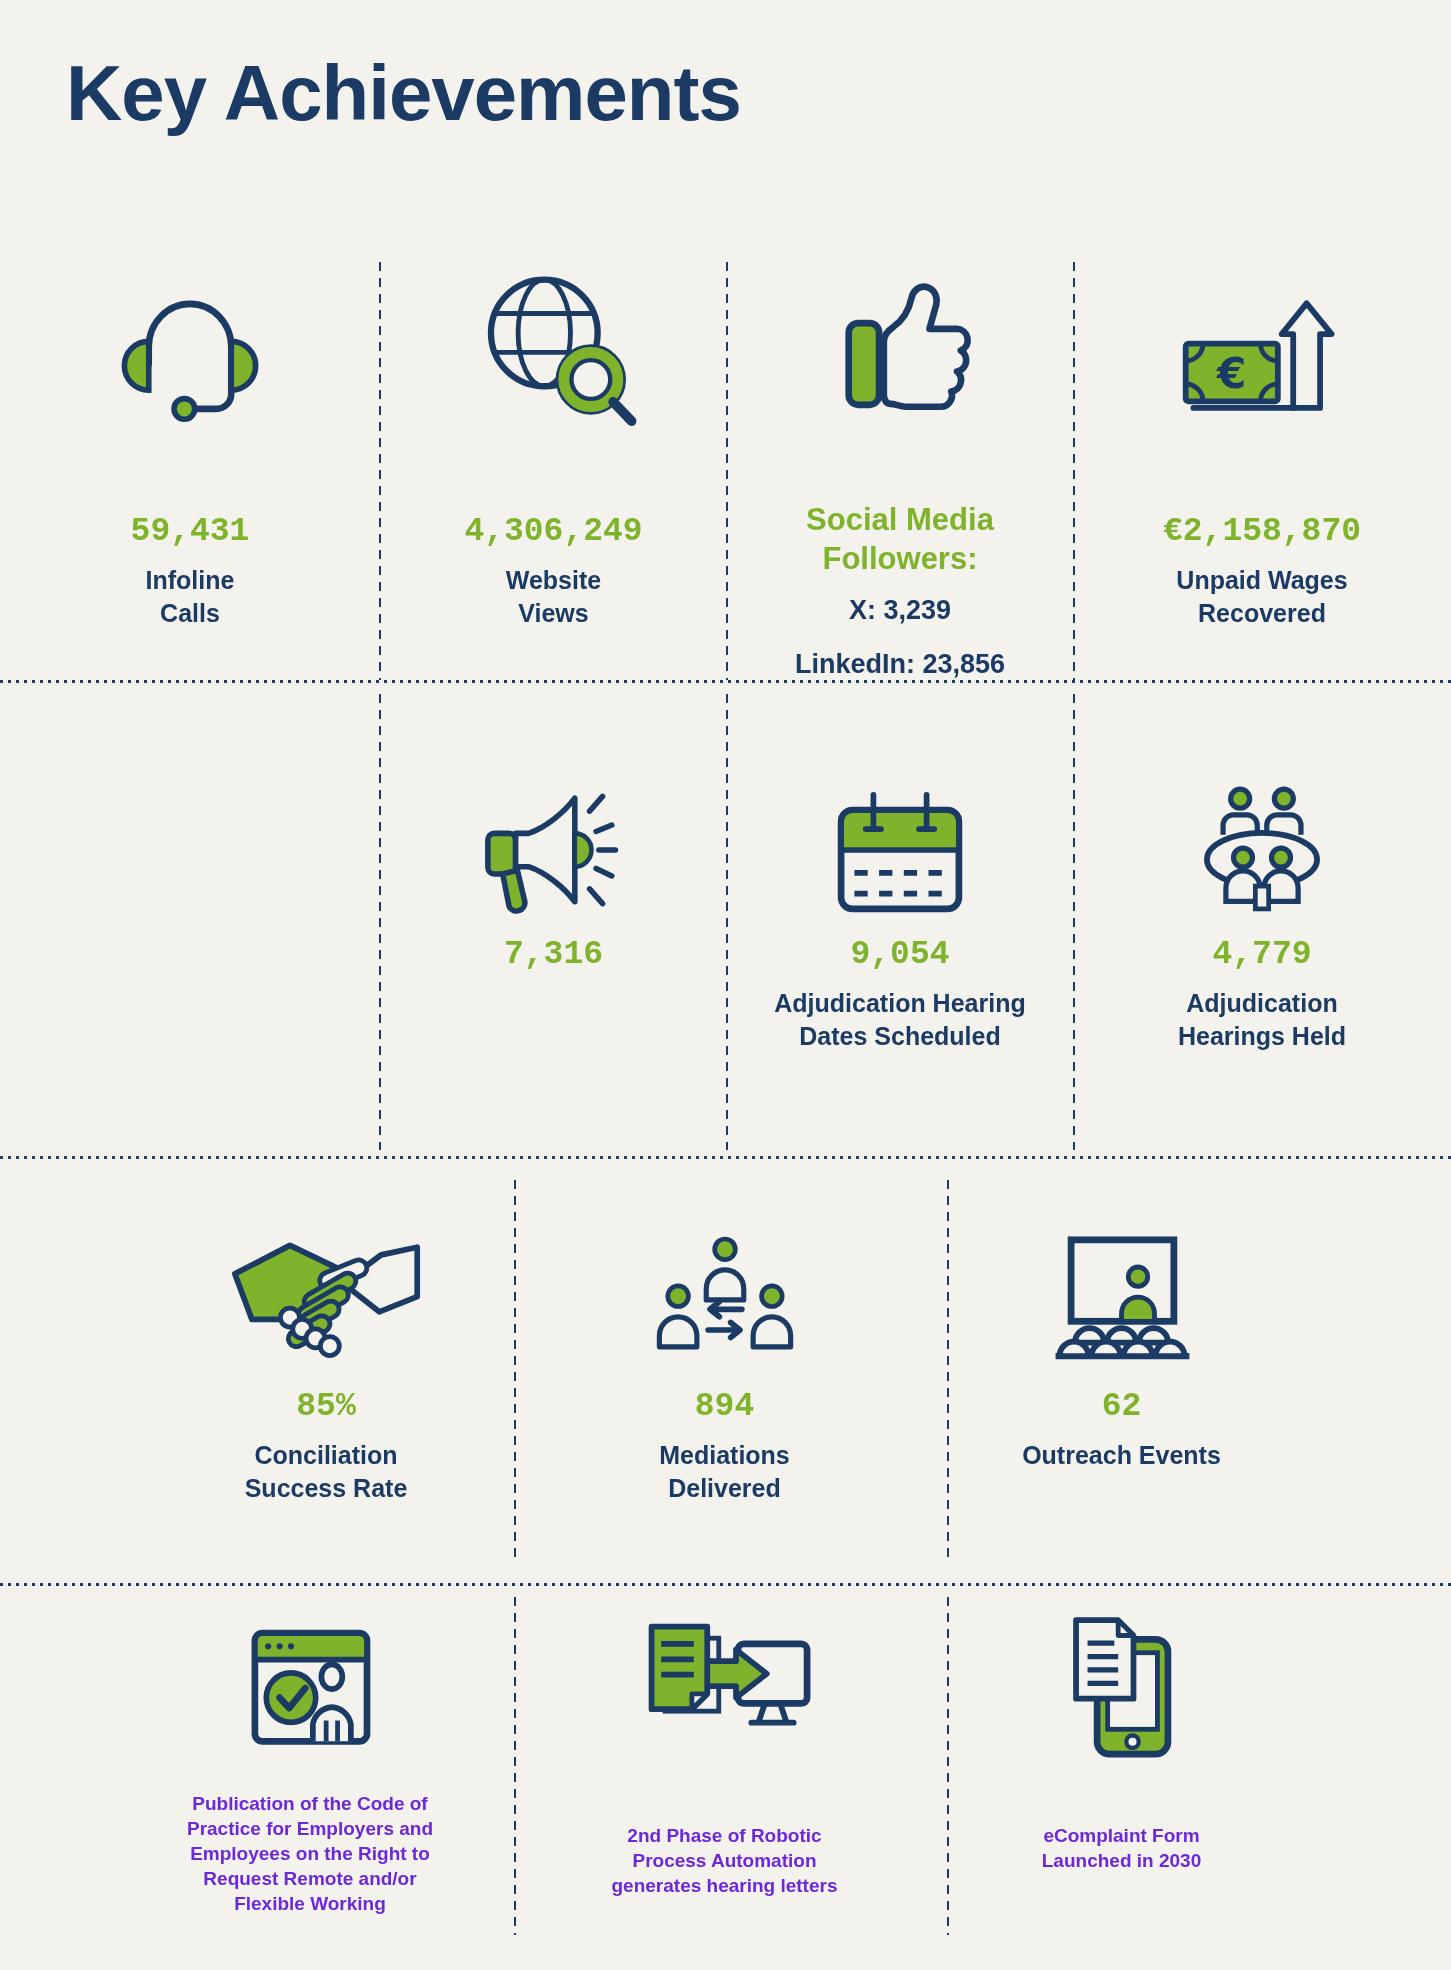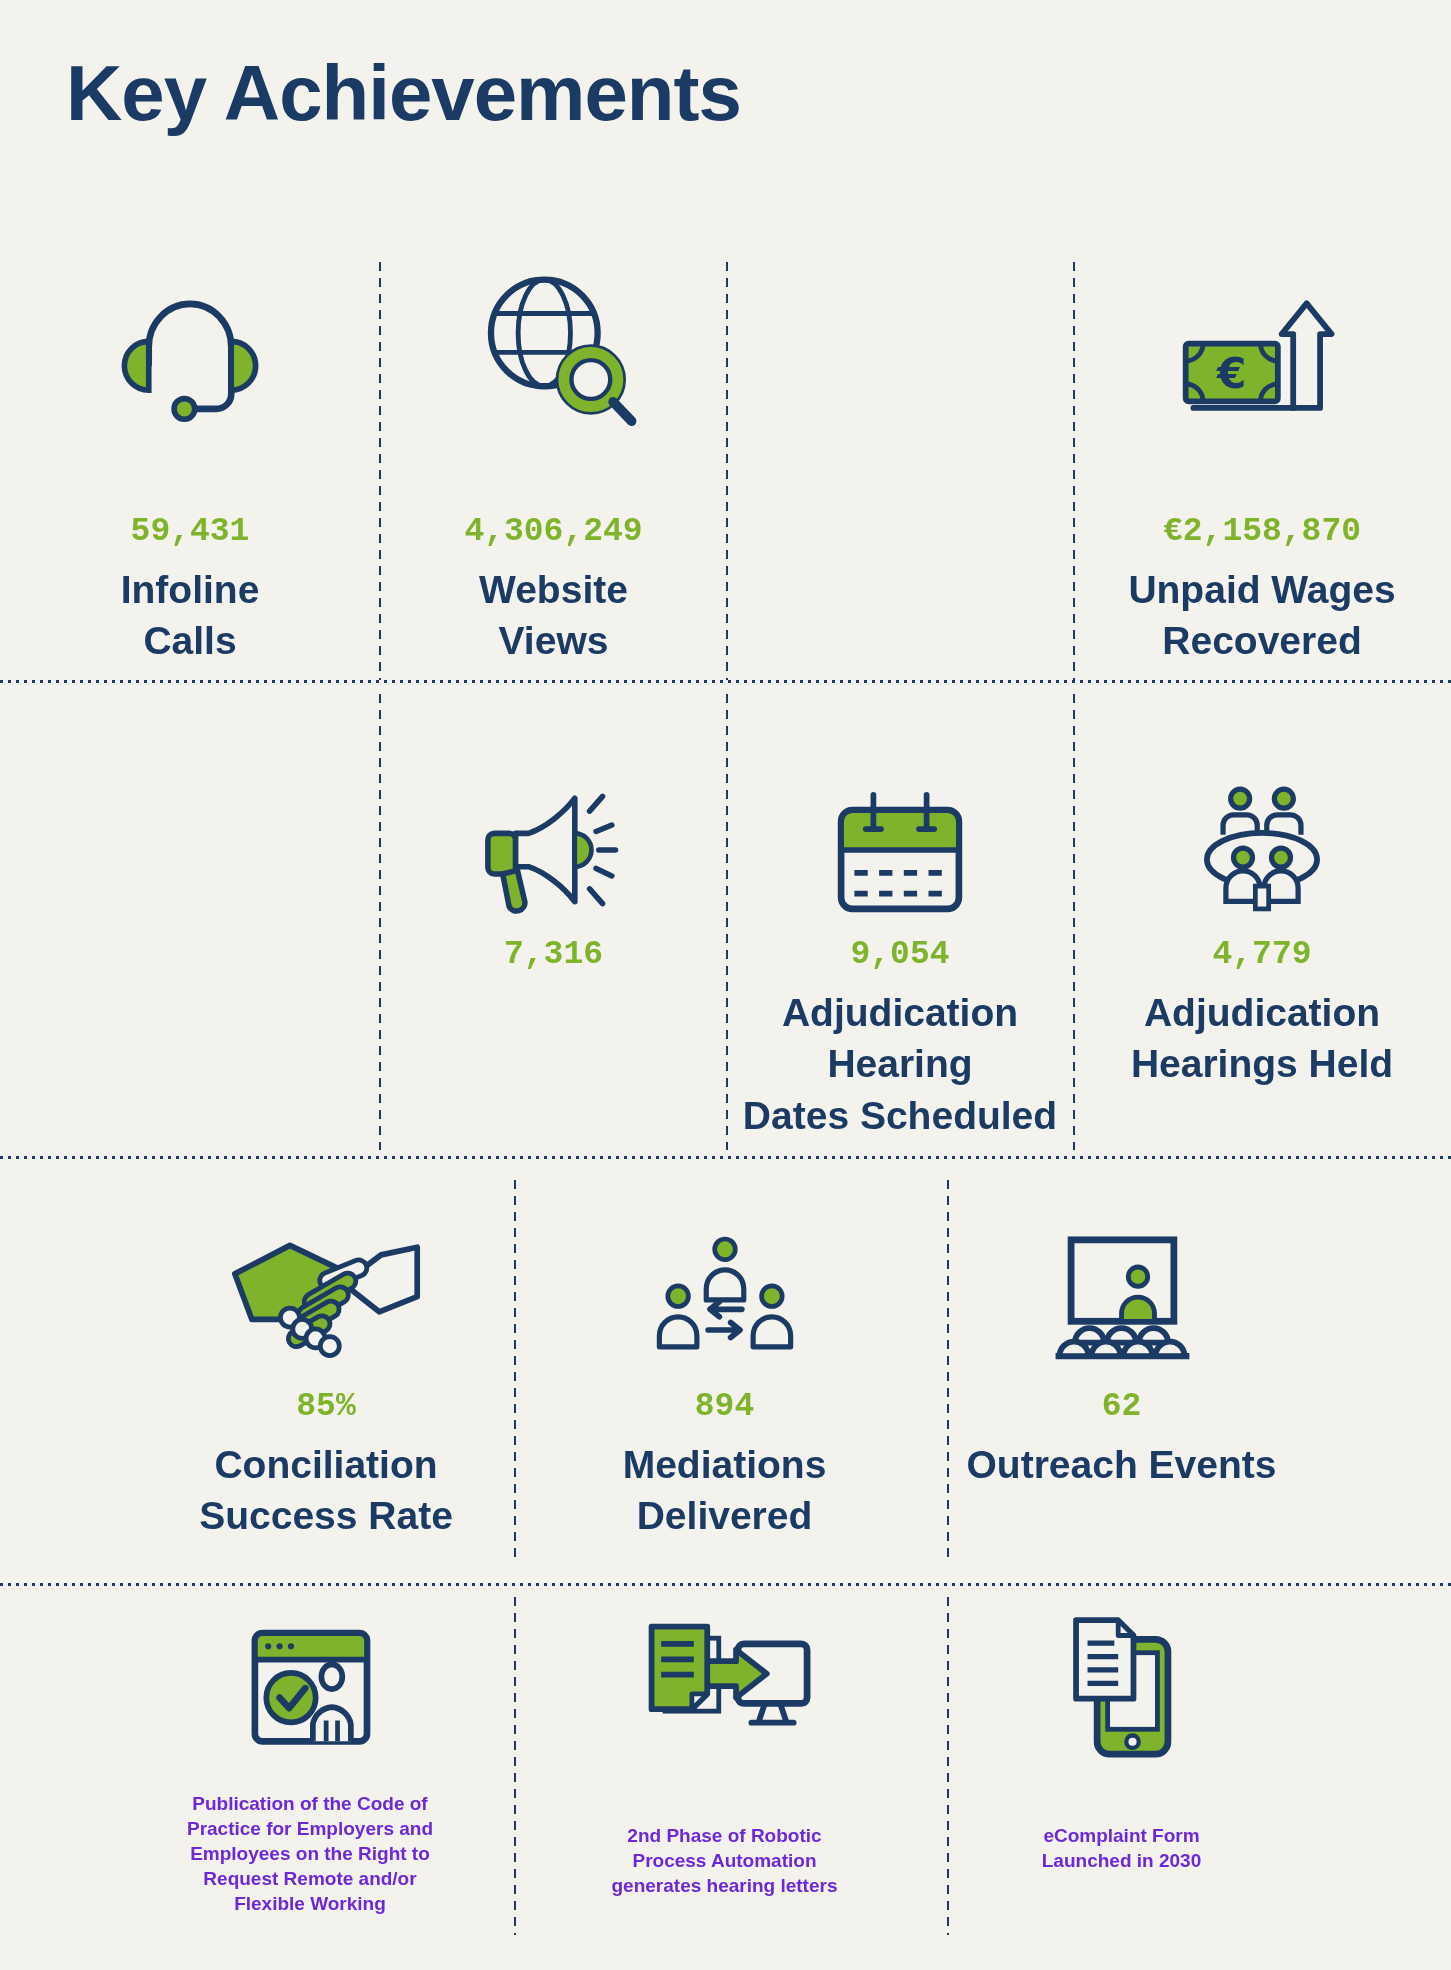--- a/index.html
+++ b/index.html
@@ -24,21 +24,21 @@
   .icon-box{display:flex;align-items:center;justify-content:center;}
   .r1 .icon-box{height:160px;margin-top:12px;}
   .r2 .icon-box{height:160px;margin-top:90px;}
   .r3 .icon-box{height:162px;margin-top:62px;}
   .r4 .icon-box{height:160px;margin-top:28px;}
   .value{font-family:Liberation Mono, monospace;font-weight:700;font-size:33px;line-height:1;
          color:#7eb32b;}
   .r1 .value{margin-top:88px;}
   .r2 .value{margin-top:8px;}
   .r3 .value{margin-top:10px;}
-  .label{font-weight:700;font-size:39px;line-height:1.32;color:#1b3a64;white-space:pre-line;
+  .label{font-weight:700;font-size:25px;line-height:1.32;color:#1b3a64;white-space:pre-line;
          margin-top:16px;}
   .social-heading{font-weight:700;font-size:31px;line-height:1.28;color:#7eb32b;
                   white-space:pre-line;margin-top:78px;}
   .social-line{font-weight:700;font-size:27px;color:#1b3a64;}
   .social-x{margin-top:16px;} .social-li{margin-top:23px;}
   .r4label{font-weight:700;font-size:19px;line-height:1.32;color:#6d28d9;white-space:pre-line;}
   .r4label-tall{margin-top:20px;} .r4label-short{margin-top:52px;}
   svg{display:block;}
 </style>
 </head>
@@ -87,20 +87,32 @@
         <circle cx="128" cy="116" r="27" fill="none" stroke="#7eb32b" stroke-width="13"></circle>
         <circle cx="128" cy="116" r="20" fill="#f4f2ec" stroke="#1b3a64" stroke-width="4.5"></circle>
         <path d="M151,139 L170,159" fill="none" stroke="#1b3a64" stroke-width="10" stroke-linecap="round"></path>
       </svg>
     </div>
     <div class="value">4,306,249</div>
     <div class="label">Website
 Views</div>
   </div>
 
+  <div class="cell r1" style="left:727px;top:255px;width:346px;height:425px;">
+    <div class="icon-box">
+      <svg width="152" height="152" viewBox="0 0 160 160">
+        <rect x="26" y="58" width="32" height="86" rx="10" fill="#7eb32b" stroke="#1b3a64" stroke-width="7"></rect>
+        <path d="M70,143 C66,143 63,139 63,134 L63,77 C63,70 67,66 73,62 C83,55 89,46 92,32 C94,23 101,18 108,20 C116,22 120,30 118,39 L111,64 L140,64 A12,12 0 0 1 144,87 A12,12 0 0 1 140,109 A12,12 0 0 1 134,130 A12,12 0 0 1 122,146 L86,146 C80,146 75,143 70,143 Z" fill="#f4f2ec" stroke="#1b3a64" stroke-width="7" stroke-linejoin="round"></path>
+      </svg>
+    </div>
+    <div class="social-heading">Social Media
+Followers:</div>
+    <div class="social-line social-x">X: 3,239</div>
+    <div class="social-line social-li">LinkedIn: 23,856</div>
+  </div>
 
   <div class="cell r1" style="left:1073px;top:255px;width:378px;height:425px;">
     <div class="icon-box">
       <svg width="168" height="155" viewBox="0 0 175 160">
         <path d="M120,143 V66 H108 L134,34 L160,66 H148 V143 Z" fill="#f4f2ec" stroke="#1b3a64" stroke-width="6" stroke-linejoin="round"></path>
         <path d="M16,143 H120" fill="none" stroke="#1b3a64" stroke-width="6" stroke-linecap="round"></path>
         <rect x="8" y="76" width="96" height="60" rx="3" fill="#7eb32b" stroke="#1b3a64" stroke-width="6"></rect>
         <path d="M8,94 A18,18 0 0 0 26,76 M86,76 A18,18 0 0 0 104,94 M26,136 A18,18 0 0 0 8,118 M104,118 A18,18 0 0 0 86,136" fill="none" stroke="#1b3a64" stroke-width="5"></path>
         <text x="56" y="122" text-anchor="middle" font-family="DejaVu Sans" font-size="44" font-weight="bold" fill="#1b3a64">€</text>
       </svg>

